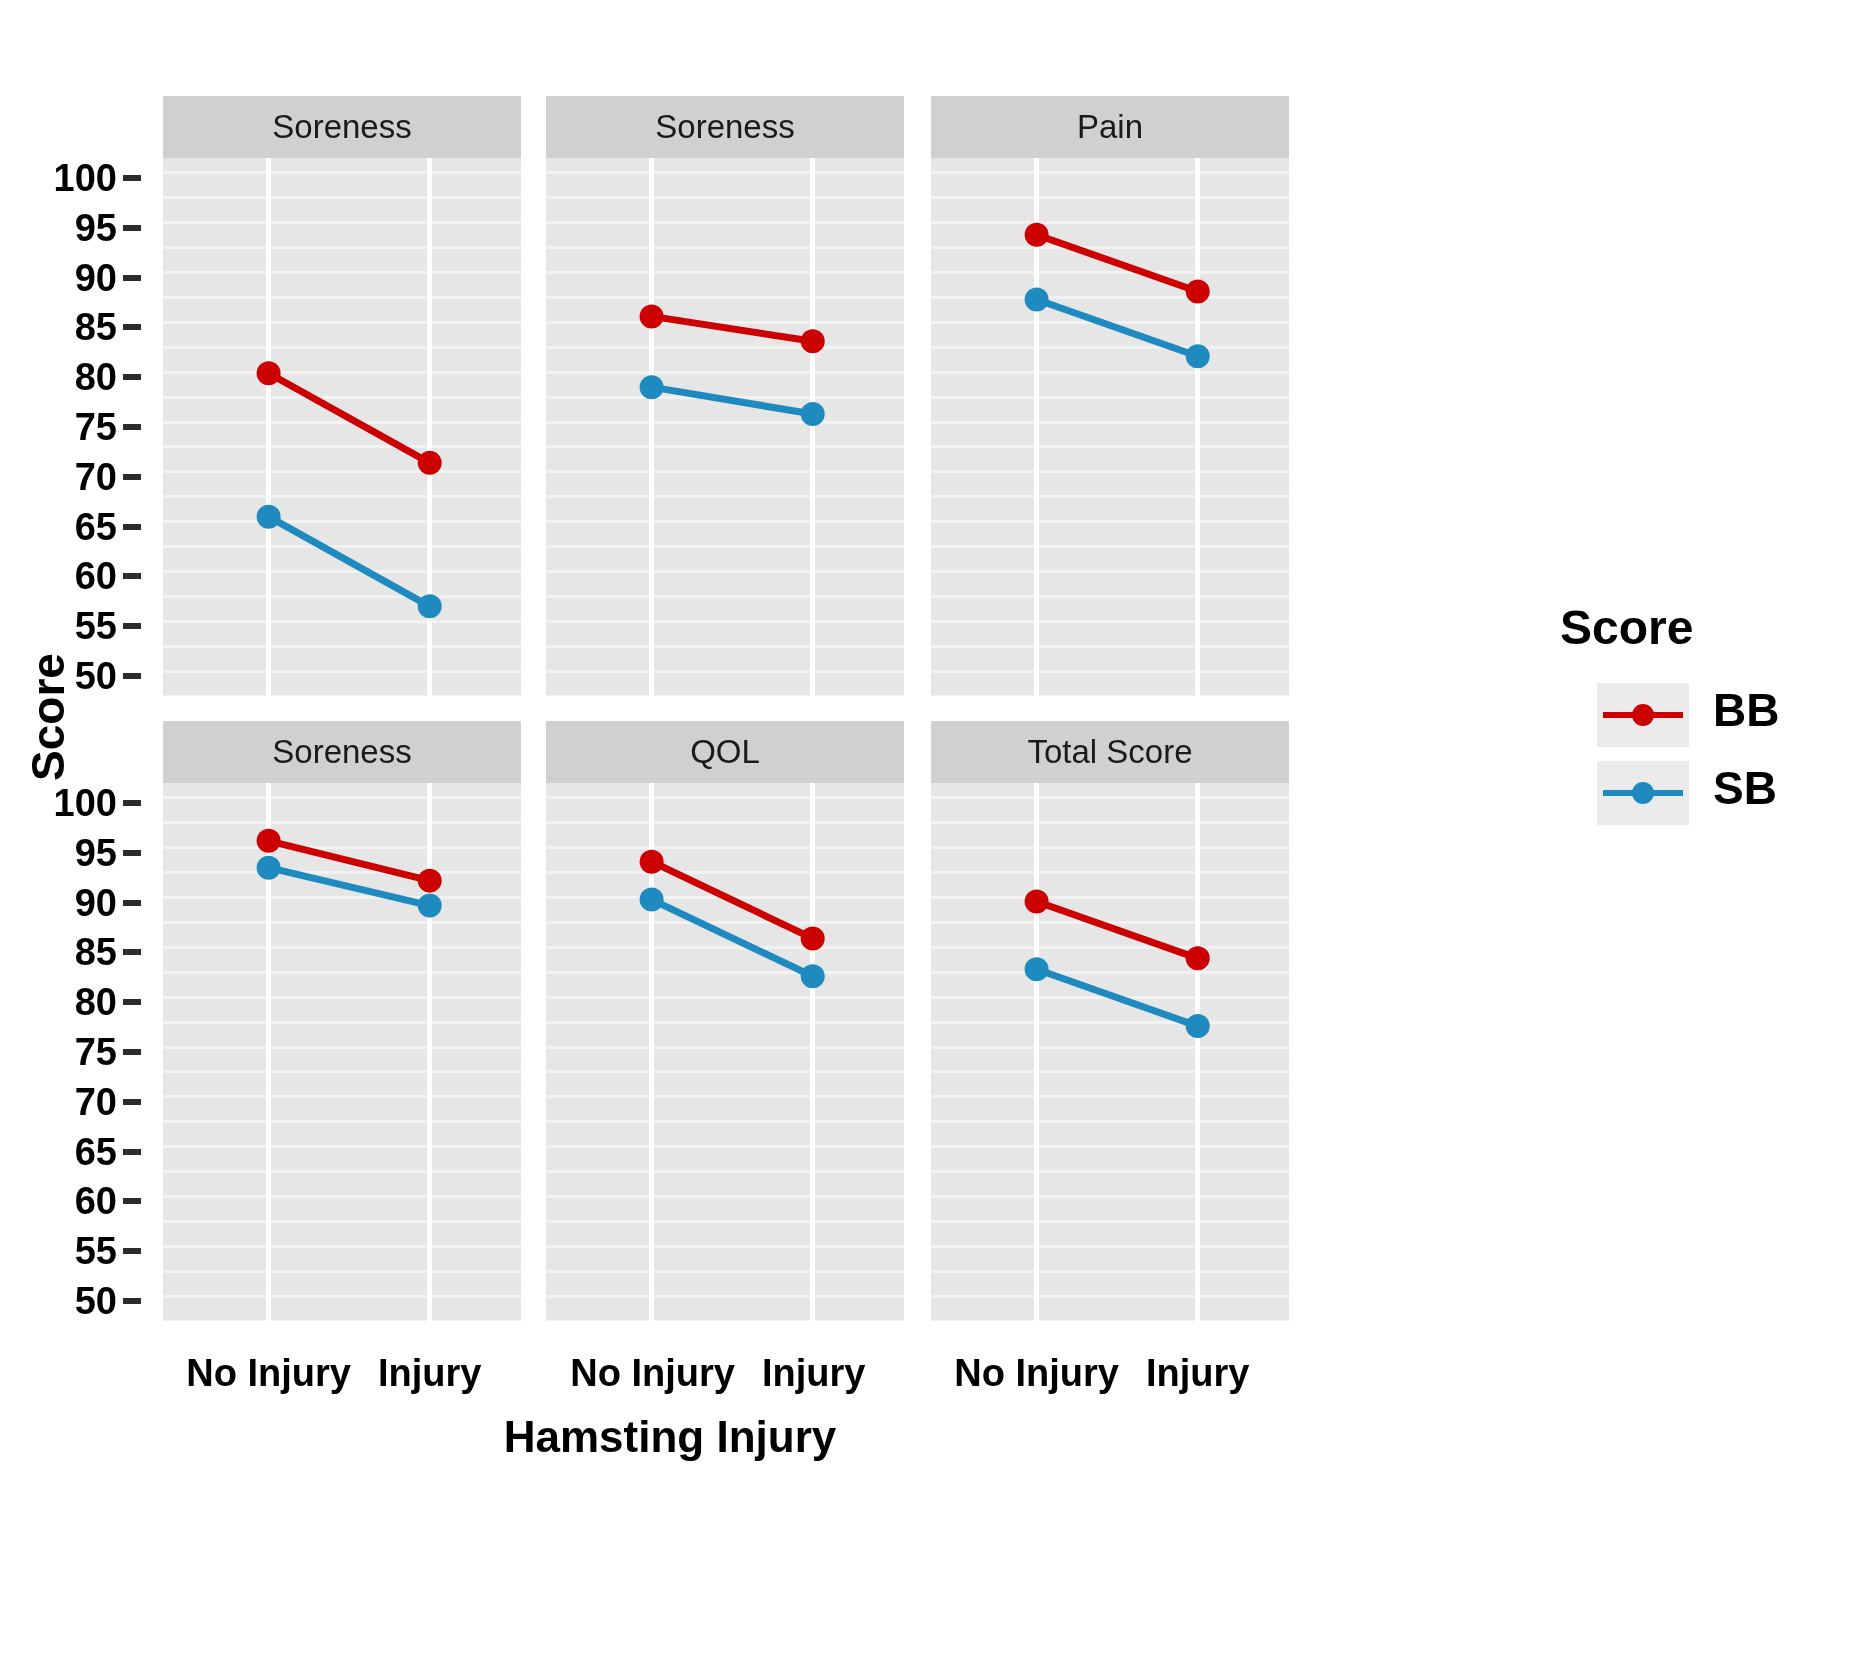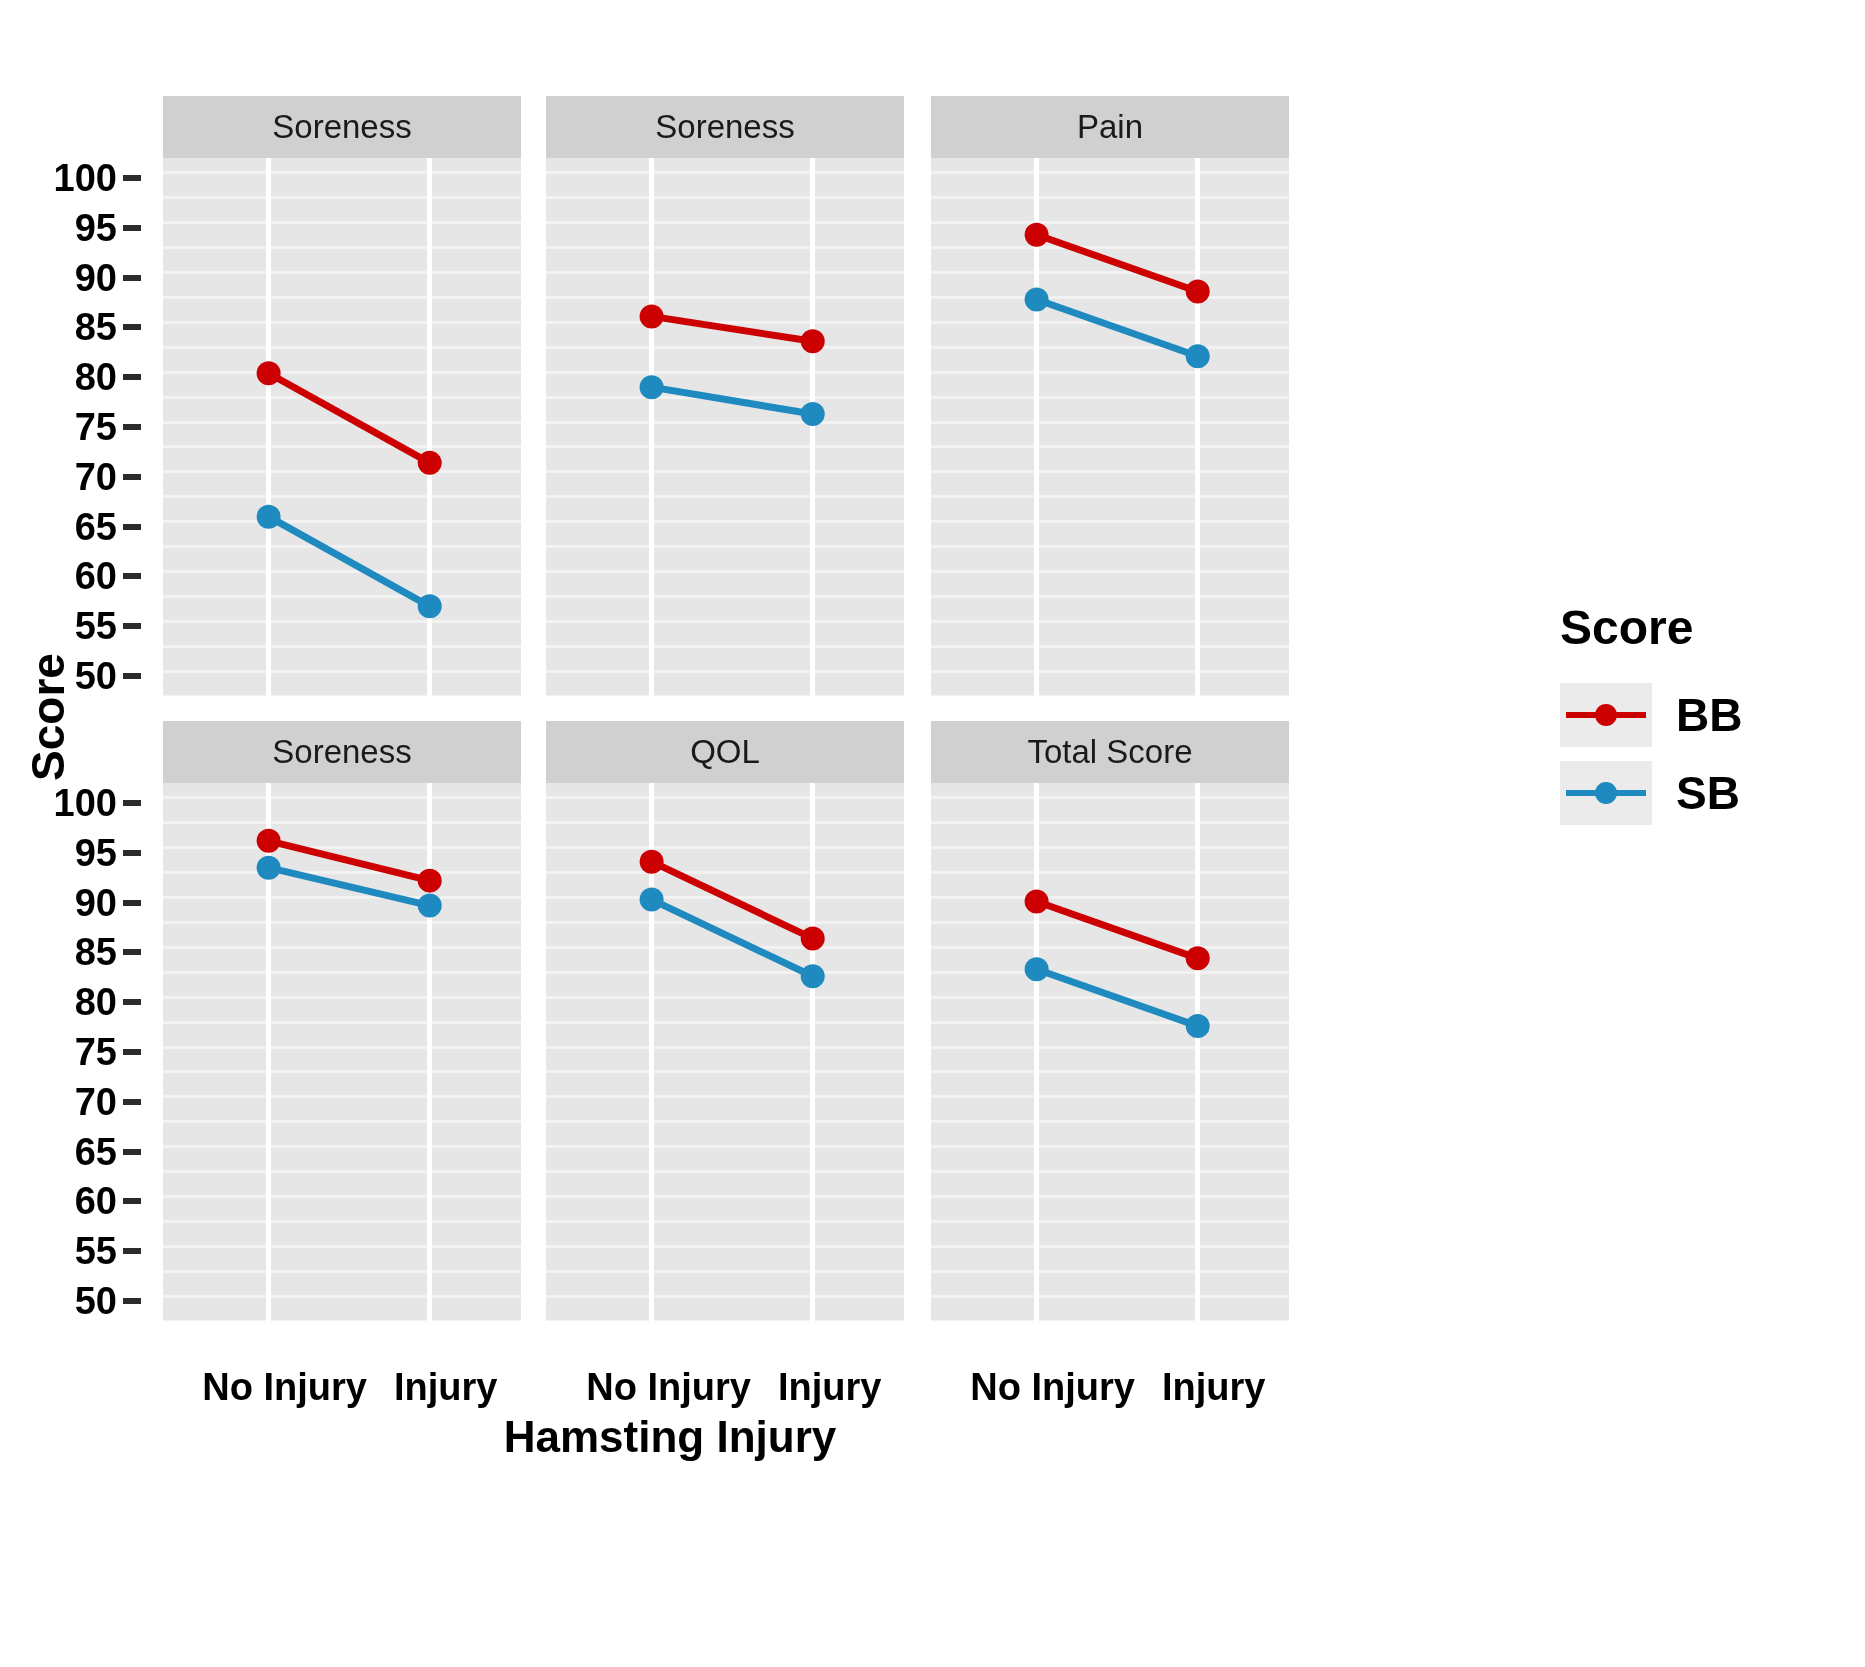--- a/index.html
+++ b/index.html
@@ -69,21 +69,21 @@
   .ytickmark{
     position:absolute;right:22px;width:18px;height:6px;background:#2b2b2b;
     transform:translateY(-50%);
   }
 
   
   .series-svg{position:absolute;left:0;top:62px;width:358px;height:538px;}
 
   
   .xaxis{
-    position:absolute;top:1352px;left:16px;width:1340px;height:60px;margin-top:14px;
+    position:absolute;top:1352px;left:0;width:1340px;height:60px;
   }
   .xlab{
     position:absolute;top:0;
     font-size:38px;font-weight:bold;color:#000;
     text-align:center;white-space:nowrap;
     transform:translateX(-50%);
   }
   .xtitle{
     position:absolute;left:0;top:1412px;width:1340px;
     text-align:center;font-size:44px;font-weight:bold;color:#000;
@@ -98,21 +98,21 @@
 
   
   .legend{
     position:absolute;left:1560px;top:600px;width:300px;
   }
   .legend-title{
     font-size:48px;font-weight:bold;color:#000;margin-bottom:28px;
     white-space:nowrap;
   }
   .legend-item{
-    display:flex;align-items:center;margin-bottom:14px;
+    display:flex;align-items:flex-start;margin-bottom:14px;margin-left:37px;
   }
   .legend-key{
     width:92px;height:64px;background:#ebebeb;
     position:relative;flex:none;
   }
   .legend-key .kline{
     position:absolute;left:6px;right:6px;top:50%;height:6px;
     transform:translateY(-50%);
   }
   .legend-key .kdot{

